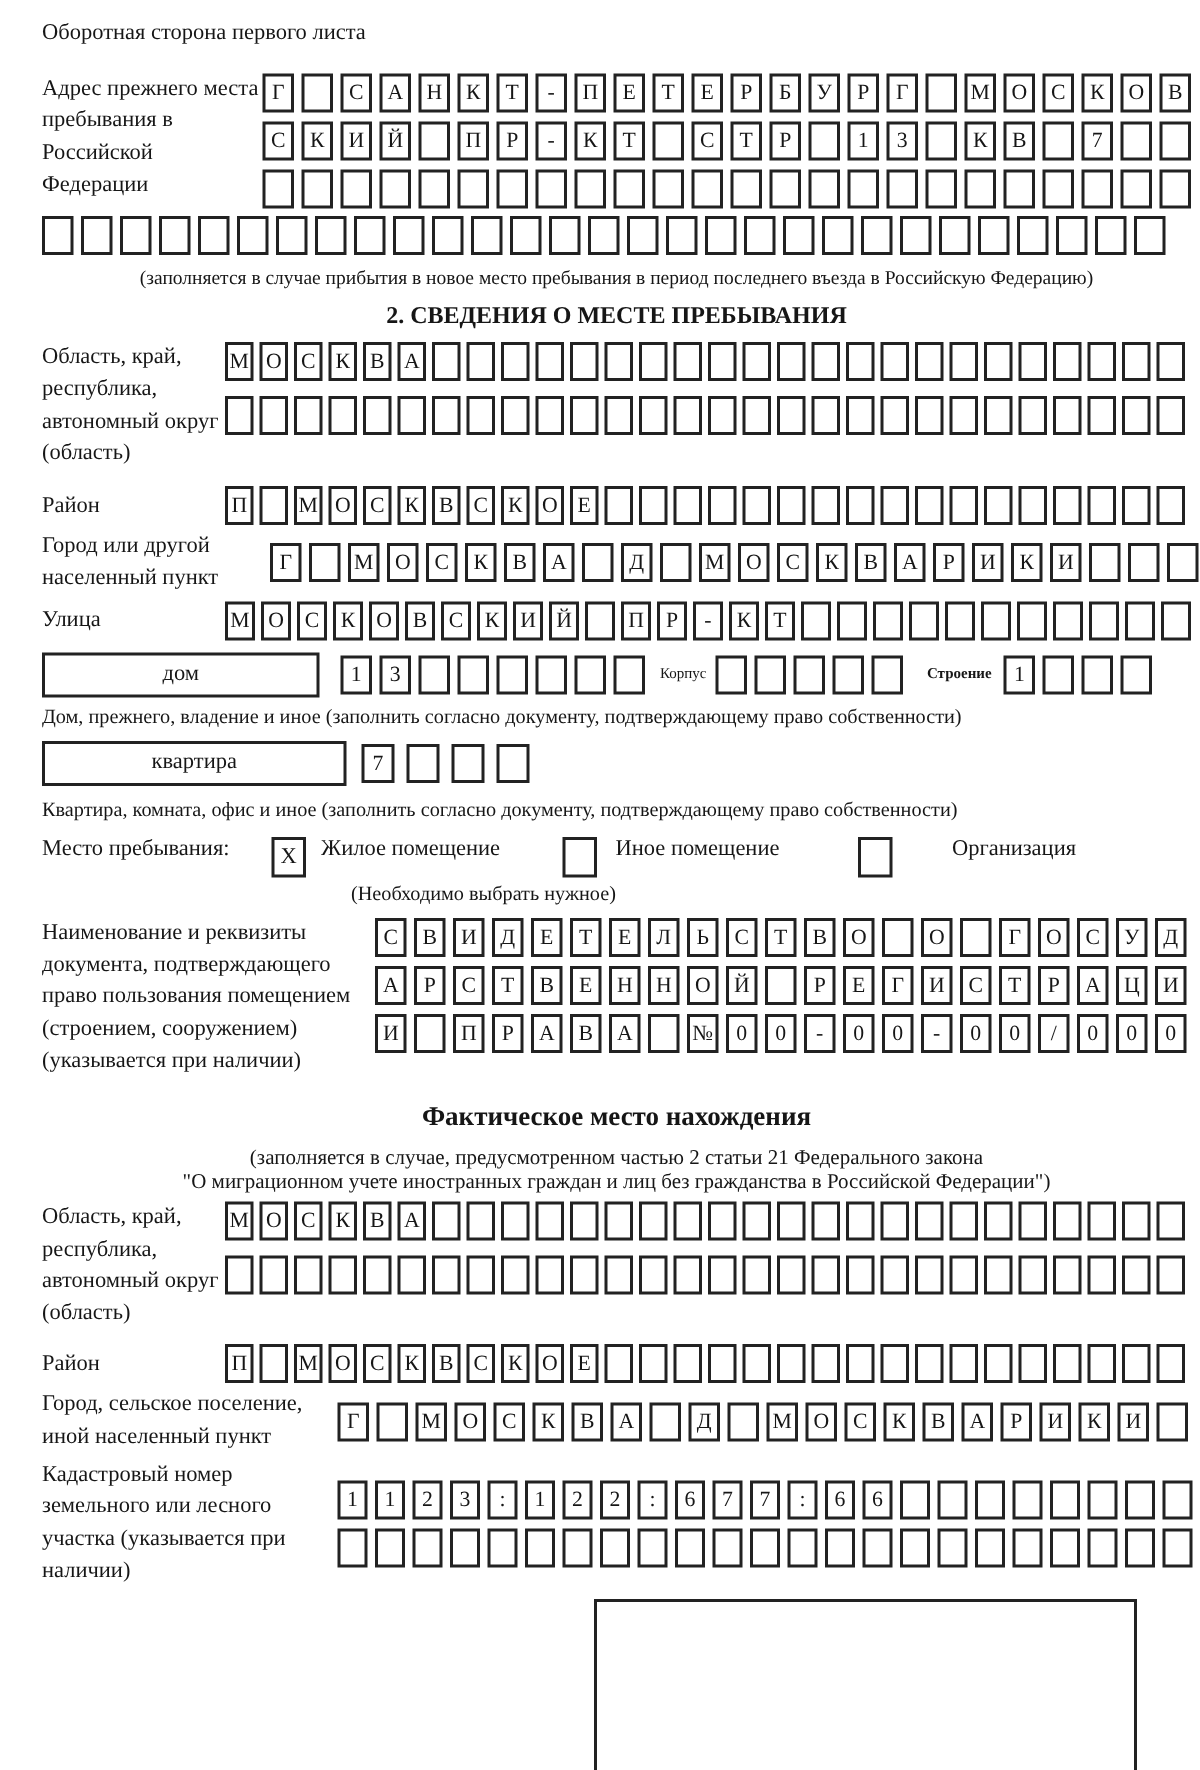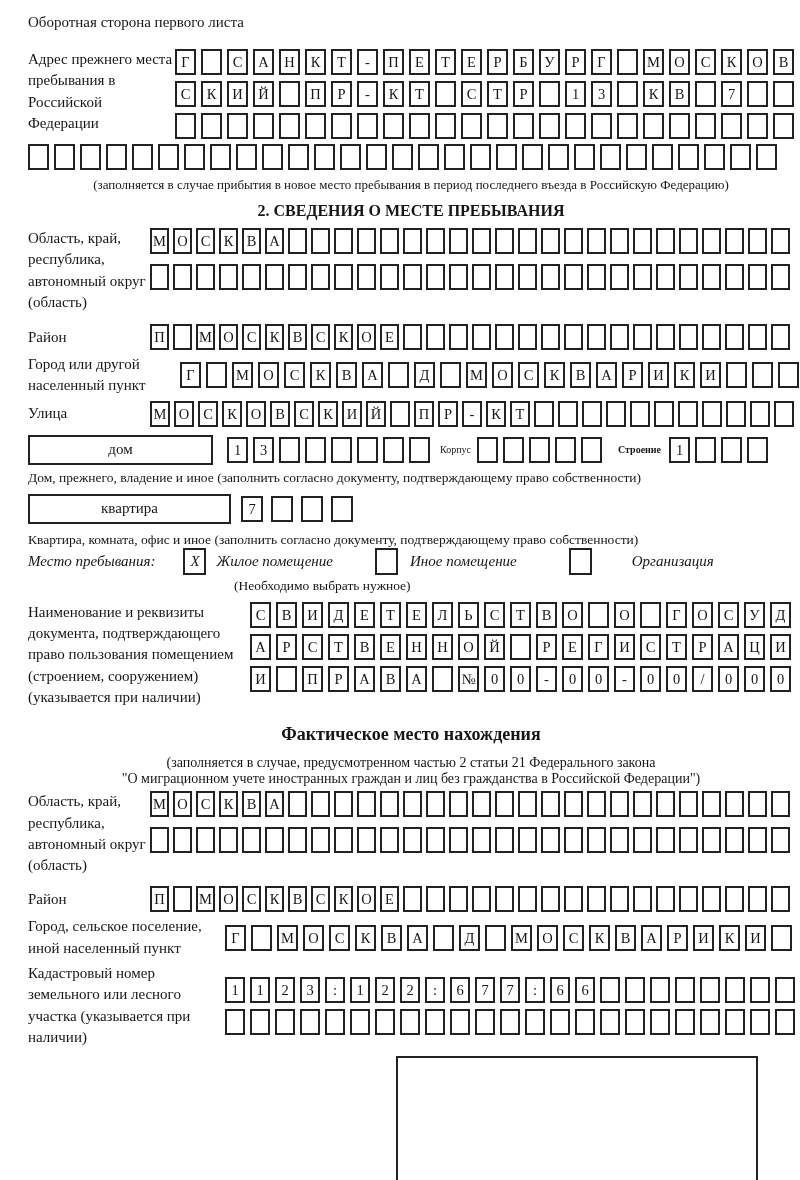--- a/index.html
+++ b/index.html
@@ -39,21 +39,21 @@
   .sec-title{text-align:center;font-weight:bold;font-size:16px;margin-top:9px;}
 
   .mt8{margin-top:8px;} .mt4{margin-top:4px;}
 
   .namebox{box-sizing:border-box;border:2px solid #222;height:30px;
            display:flex;align-items:center;justify-content:center;font-size:15px;}
   .housebox{width:185px;}
   .aptbox{width:203px;}
   .inline-lab{font-size:10px;white-space:nowrap;}
 
-  .stay{display:flex;align-items:center;font-size:15px;font-style:italic;}
+  .stay{display:flex;font-size:15px;margin-top:10px;}
   .checkbox{box-sizing:border-box;width:23px;height:27px;border:2px solid #222;
             display:flex;align-items:center;justify-content:center;font-size:15px;flex-shrink:0;}
 
   .center-note{text-align:center;font-size:14px;}
   .fact-title{text-align:center;font-weight:bold;font-size:18px;margin-top:16px;}
 
   .confirm-box{box-sizing:border-box;border:2px solid #222;width:362px;height:172px;
                margin-left:368px;margin-top:8px;background:#fff;}
   .vcenter{align-items:center;}
 </style>

